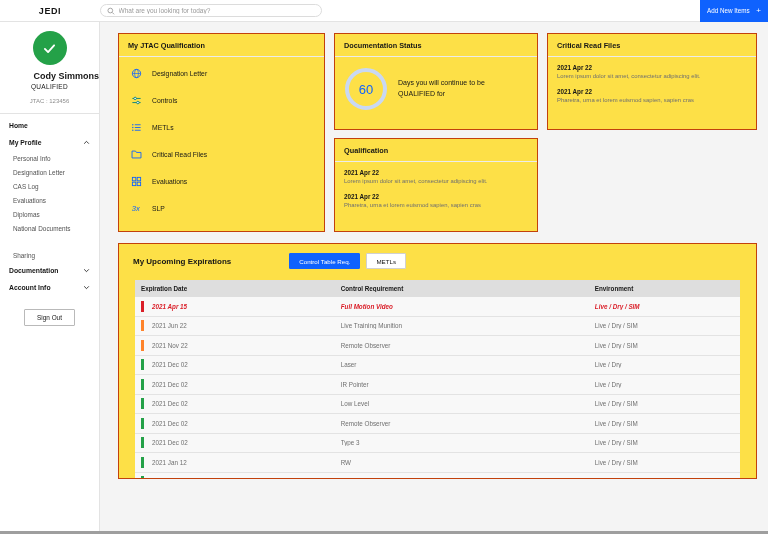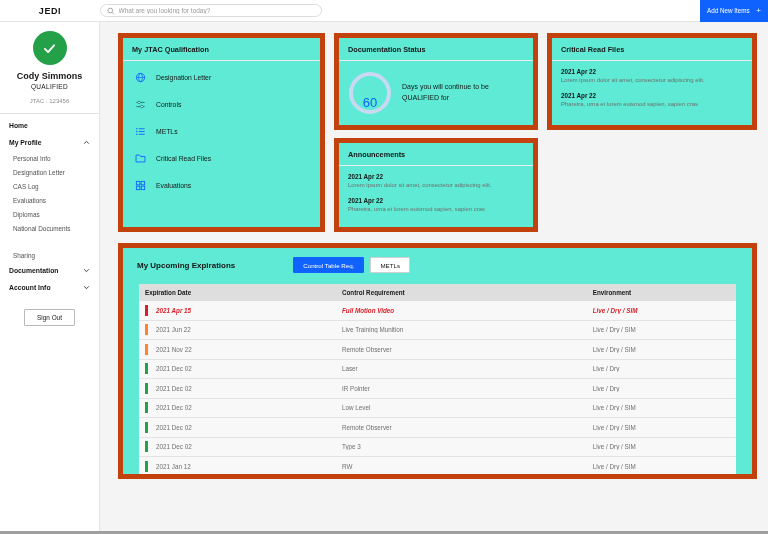--- a/index.html
+++ b/index.html
@@ -39,21 +39,21 @@
 
   
   .sidebar {
     width: 100px; min-width: 100px; background: #fff; border-right: 1px solid #e3e3e3;
     padding-top: 9px; display: flex; flex-direction: column;
   }
   .avatar {
     width: 34px; height: 34px; border-radius: 50%; background: var(--green);
     align-self: center; display: flex; align-items: center; justify-content: center;
   }
-  .uname { font-size: 9px; font-weight: 700; text-align: center; margin-top: 6px; }
+  .uname { font-size: 9px; font-weight: 700; text-align: right; margin-top: 6px; }
   .ustatus { font-size: 6.5px; text-align: center; margin-top: 2px; letter-spacing: .3px; }
   .uid { font-size: 6px; text-align: center; color: #8d8d8d; margin-top: 8px; }
   .divider { height: 1px; background: #e3e3e3; margin-top: 9px; }
   .nav { margin-top: 3px; }
   .nav-item {
     font-size: 6.8px; font-weight: 700; color: #161616; padding: 5px 9px;
     display: flex; justify-content: space-between; align-items: center; cursor: pointer;
   }
   .nav-sub { font-size: 6.4px; color: #525252; padding: 3.5px 9px 3.5px 13px; cursor: pointer; }
   .nav-sub.sharing { margin-top: 13px; }
@@ -62,38 +62,38 @@
     background: #fff; border: 1px solid #b9b9b9; color: #161616; cursor: pointer;
     font-family: inherit; border-radius: 1px;
   }
 
   
   .main { flex: 1; padding: 11px 11px 0 18px; overflow: hidden; }
   .grid {
     display: grid; grid-template-columns: 207px 204px 1fr;
     grid-template-rows: 97px 94px; gap: 8px 9px;
   }
-  .card { background: #5eead4; border: 5px solid #c2410c; overflow: hidden; }
+  .card { background: #fde047; border: 1px solid #c2410c; overflow: hidden; }
   .card-h {
     font-size: 7.3px; font-weight: 700; padding: 7px 9px 6px;
     border-bottom: 1px solid #ececec;
   }
   .tall { grid-row: 1 / 3; }
 
   .qual-list { padding: 3px 0; }
   .qual-item {
     display: flex; align-items: center; gap: 10px; padding: 8px 12px;
     font-size: 6.8px; color: #161616; cursor: pointer;
   }
   .qual-item svg { flex: none; }
 
   .status-body { display: flex; align-items: center; gap: 11px; padding: 11px 10px; }
   .ring {
     width: 42px; height: 42px; min-width: 42px; border-radius: 50%;
-    border: 4px solid #c9d8f3; display: flex; align-items: flex-end; justify-content: center;
+    border: 4px solid #c9d8f3; display: flex; align-items: center; justify-content: center;
   }
   .ring .days { font-size: 13px; color: var(--accent); }
   .status-caption { font-size: 7px; line-height: 1.55; width: 112px; }
 
   .entries { padding: 7px 9px; }
   .entry { margin-bottom: 7px; cursor: pointer; }
   .entry-date { font-size: 6.3px; font-weight: 600; margin-bottom: 2px; }
   .entry-text { font-size: 5.9px; color: #6f6f6f; line-height: 1.35; }
 
   .desig-body { padding: 8px 9px; }
@@ -247,20 +247,26 @@
             </div>
             <div class="qual-item">
               <svg viewBox="0 0 16 16" width="11" height="11" fill="none" stroke="#0f62fe" stroke-width="1.3">
                 <rect x="2" y="2" width="5" height="5"></rect>
                   <rect x="9" y="2" width="5" height="5"></rect>
                 <rect x="2" y="9" width="5" height="5"></rect>
                   <rect x="9" y="9" width="5" height="5"></rect>
               </svg>
               <span>Evaluations</span>
             </div>
+            <div class="qual-item">
+              <svg viewBox="0 0 16 16" width="11" height="11">
+                <text x="1" y="12" font-size="11" fill="#0f62fe" font-style="italic">3x</text>
+              </svg>
+              <span>SLP</span>
+            </div>
           </div>
         </section>
 
         <section class="card">
           <div class="card-h">Documentation Status</div>
           <div class="status-body">
             <div class="ring">
               <span class="days">60</span>
             </div>
             <div class="status-caption">Days you will continue to be QUALIFIED for</div>
@@ -279,21 +285,21 @@
               <div class="entry">
                 <div class="entry-date">2021 Apr 22</div>
                 <div class="entry-text">Pharetra, urna et lorem euismod sapien, sapien cras</div>
               </div>
 
           </div>
         </section>
 
 
         <section class="card">
-          <div class="card-h">Announcements</div>
+          <div class="card-h">Qualification</div>
           <div class="entries">
 
               <div class="entry">
                 <div class="entry-date">2021 Apr 22</div>
                 <div class="entry-text">Lorem ipsum dolor sit amet, consectetur adipiscing elit.</div>
               </div>
 
               <div class="entry">
                 <div class="entry-date">2021 Apr 22</div>
                 <div class="entry-text">Pharetra, urna et lorem euismod sapien, sapien cras</div>

